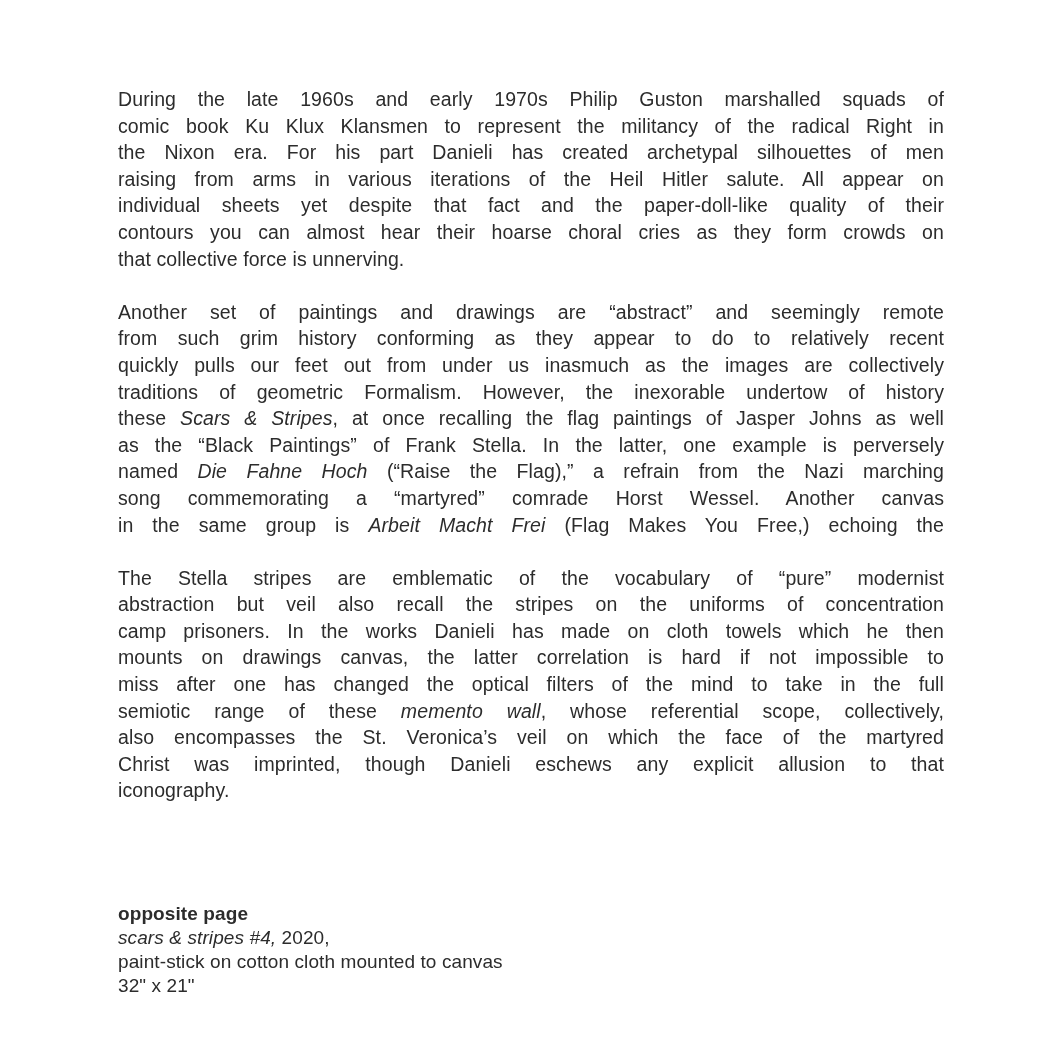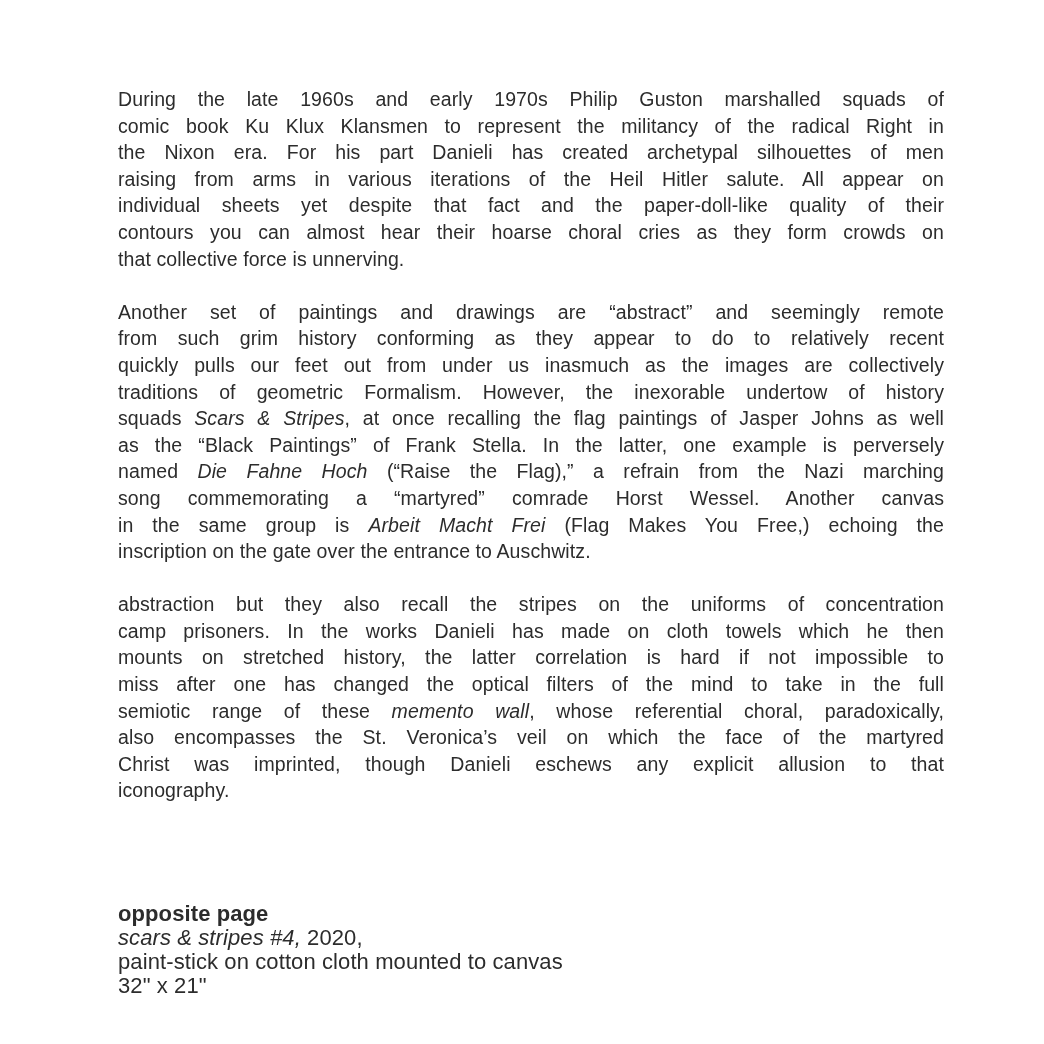--- a/index.html
+++ b/index.html
@@ -44,21 +44,21 @@
   }
   .line.last {
     text-align-last: left;
   }
   .it { font-style: italic; }
   .caption-block {
     position: absolute;
     left: 108px;
     top: 902px;
     width: 700px;
-    font-size: 22px;
+    font-size: 19px;
     line-height: 24px;
     letter-spacing: 0.1px;
   }
   .caption-heading { font-weight: 700; }
   .caption-line { white-space: nowrap; }
 </style>
 </head>
 <body>
 
 <div class="page">
@@ -72,33 +72,33 @@
         <div class="line"><span>raising from arms in various iterations of the Heil Hitler salute. All appear on</span></div>
         <div class="line"><span>individual sheets yet despite that fact and the paper-doll-like quality of their</span></div>
         <div class="line"><span>contours you can almost hear their hoarse choral cries as they form crowds on</span></div>
         <div class="line last"><span>that collective force is unnerving.</span></div>
       </div>
       <div class="para">
         <div class="line"><span>Another set of paintings and drawings are “abstract” and seemingly remote</span></div>
         <div class="line"><span>from such grim history conforming as they appear to do to relatively recent</span></div>
         <div class="line"><span>quickly pulls our feet out from under us inasmuch as the images are collectively</span></div>
         <div class="line"><span>traditions of geometric Formalism. However, the inexorable undertow of history</span></div>
-        <div class="line"><span>squads </span><span class="it">Scars &amp; Stripes</span><span>, at once recalling the flag paintings of Jasper Johns as well</span></div>
+        <div class="line"><span>these </span><span class="it">Scars &amp; Stripes</span><span>, at once recalling the flag paintings of Jasper Johns as well</span></div>
         <div class="line"><span>as the “Black Paintings” of Frank Stella. In the latter, one example is perversely</span></div>
         <div class="line"><span>named </span><span class="it">Die Fahne Hoch</span><span> (“Raise the Flag),” a refrain from the Nazi marching</span></div>
         <div class="line"><span>song commemorating a “martyred” comrade Horst Wessel. Another canvas</span></div>
         <div class="line"><span>in the same group is </span><span class="it">Arbeit Macht Frei</span><span> (Flag Makes You Free,) echoing the</span></div>
-        <div class="line last"><span>inscription on the gate over the entrance to Auschwitz.</span></div>
       </div>
       <div class="para">
-        <div class="line"><span>abstraction but they also recall the stripes on the uniforms of concentration</span></div>
+        <div class="line"><span>The Stella stripes are emblematic of the vocabulary of “pure” modernist</span></div>
+        <div class="line"><span>abstraction but veil also recall the stripes on the uniforms of concentration</span></div>
         <div class="line"><span>camp prisoners. In the works Danieli has made on cloth towels which he then</span></div>
-        <div class="line"><span>mounts on stretched history, the latter correlation is hard if not impossible to</span></div>
+        <div class="line"><span>mounts on drawings canvas, the latter correlation is hard if not impossible to</span></div>
         <div class="line"><span>miss after one has changed the optical filters of the mind to take in the full</span></div>
-        <div class="line"><span>semiotic range of these </span><span class="it">memento wall</span><span>, whose referential choral, paradoxically,</span></div>
+        <div class="line"><span>semiotic range of these </span><span class="it">memento wall</span><span>, whose referential scope, collectively,</span></div>
         <div class="line"><span>also encompasses the St. Veronica’s veil on which the face of the martyred</span></div>
         <div class="line"><span>Christ was imprinted, though Danieli eschews any explicit allusion to that</span></div>
         <div class="line last"><span>iconography.</span></div>
       </div>
     </div>
 
   <div class="caption-block">
     <div class="caption-line caption-heading">opposite page</div>
     <div class="caption-line">
       <span class="it">scars &amp; stripes #4,</span><span> 2020,</span>

